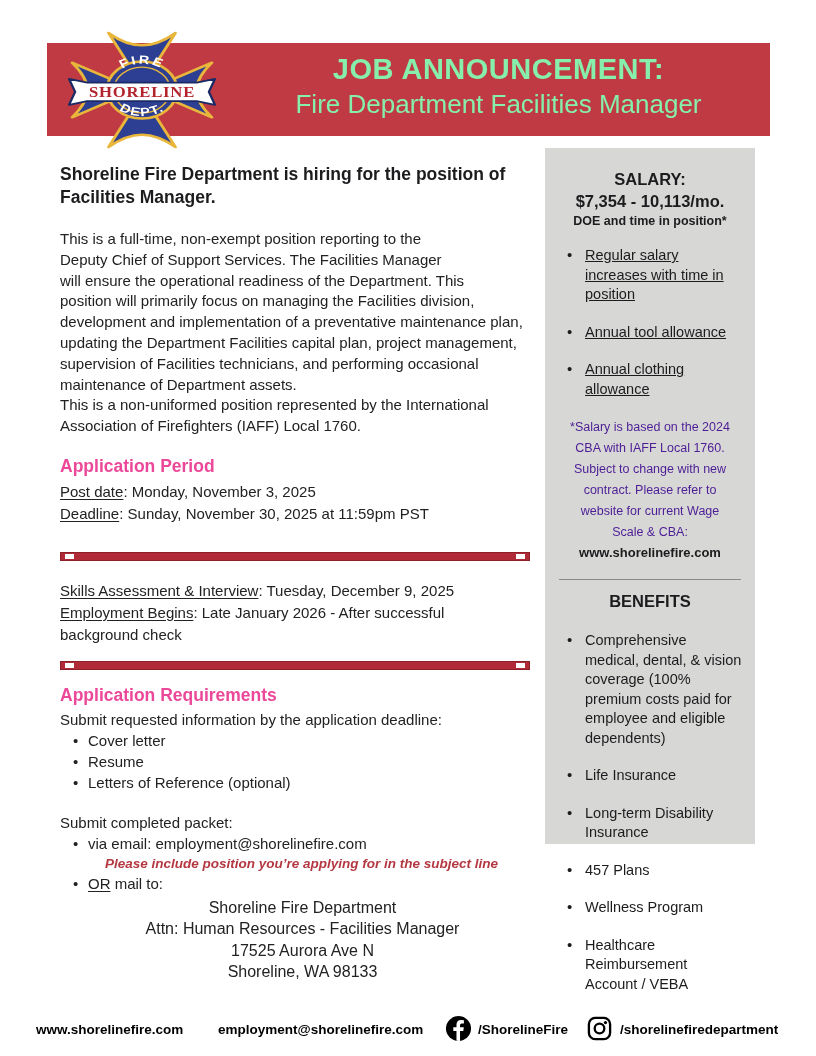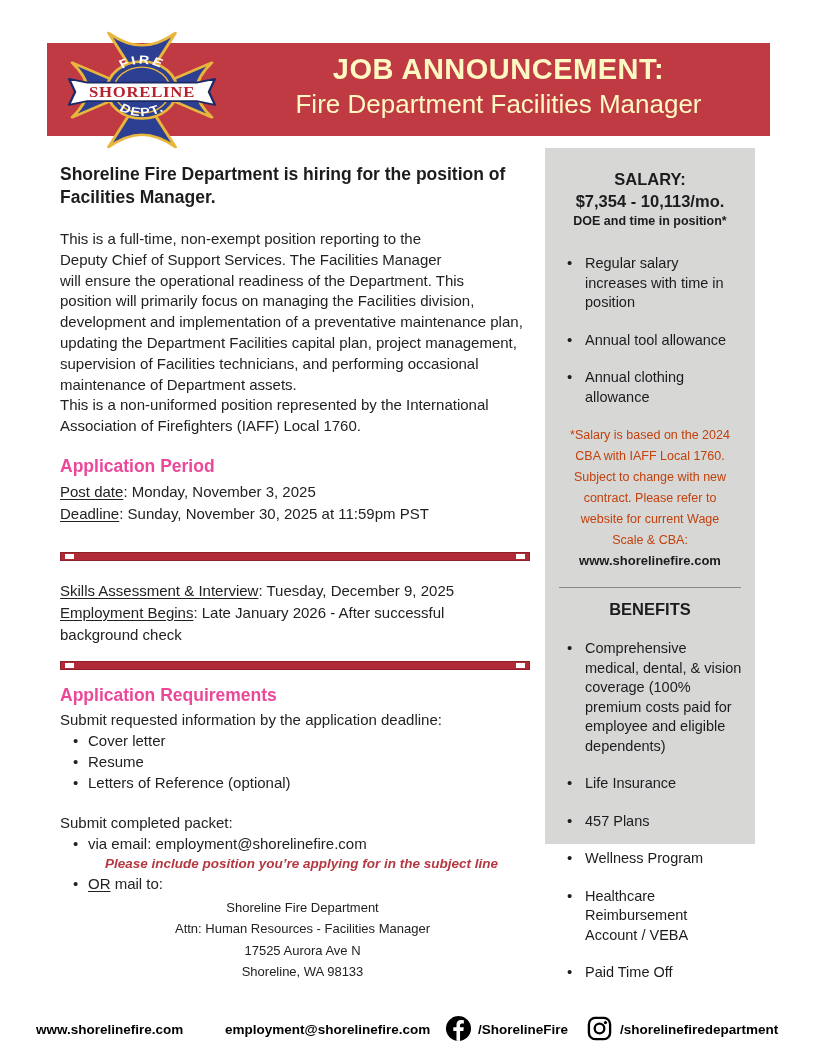--- a/index.html
+++ b/index.html
@@ -13,21 +13,21 @@
     overflow:hidden;
   }
 
   
   .banner {
     position:absolute; left:47px; top:43px; width:723px; height:93px;
     background:#BF3A43;
   }
   .banner-text {
     position:absolute; left:190px; right:10px; top:8px;
-    text-align:center; color:#fef9c3;
+    text-align:center; color:#86efac;
   }
   .banner-title { font-size:29px; font-weight:bold; letter-spacing:.5px; line-height:36px; }
   .banner-subtitle { font-size:26px; font-weight:400; line-height:34px; }
 
   .logo-wrap { position:absolute; left:66px; top:28px; width:152px; height:124px; }
 
   
   .left-col { position:absolute; left:60px; top:163px; width:520px; }
 
   h2.sec { font-size:17.5px; font-weight:bold; color:#ec4899; }
@@ -67,53 +67,53 @@
     font-size:15px; line-height:20px; color:#222; margin-top:1px;
   }
   ul.plain li::before {
     content:"•"; position:absolute; left:13px; top:0; font-size:15px;
   }
   .packet-heading { margin-top:19px; font-size:15px; line-height:21px; color:#222; }
   .email-note {
     padding-left:45px; font-size:13.5px; font-weight:bold; font-style:italic;
     color:#B43842; line-height:18px; margin-top:1px;
   }
-  .mail-address { margin-top:3px; width:485px; text-align:center; font-size:13px; line-height:21.5px; color:#222; white-space:pre-line; }
+  .mail-address { margin-top:3px; width:485px; text-align:center; font-size:16px; line-height:21.5px; color:#222; white-space:pre-line; }
 
   
   .sidebar {
     position:absolute; left:545px; top:148px; width:210px; height:696px;
     background:#D7D7D6; padding:20px 13px 0 13px;
   }
   .sb-center { text-align:center; }
   .sb-salary-h { font-size:16.5px; font-weight:bold; line-height:22px; }
   .sb-salary-range { font-size:16.5px; font-weight:bold; line-height:23px; }
   .sb-salary-sub { font-size:12.5px; font-weight:bold; line-height:17px; }
-  ul.sb-list { list-style:none; margin-top:24px; }
+  ul.sb-list { list-style:none; margin-top:16px;text-decoration:underline; }
   ul.sb-list li {
     position:relative; padding-left:27px; font-size:14.5px; line-height:19.5px;
     color:#1c1c1e; margin-bottom:18px;
   }
   ul.sb-list li::before { content:"•"; position:absolute; left:9px; top:-1px; font-size:15px; }
-  .sb-note { margin-top:0; font-size:12.5px; line-height:21px; text-align:center; white-space:pre-line; color:#c2410c; }
+  .sb-note { margin-top:0; font-size:12.5px; line-height:21px; text-align:center; white-space:pre-line; color:#4c1d95; }
   .sb-note-link { font-size:13px; font-weight:bold; text-align:center; line-height:20px; }
   .sb-line { width:182px; margin:16px auto 0 auto; border-top:1px solid #8a8a8a; }
   .sb-benefits-h { margin-top:12px; font-size:16.5px; font-weight:bold; text-align:center; }
   ul.sb-benefits { list-style:none; margin-top:20px; }
   ul.sb-benefits li {
     position:relative; padding-left:27px; font-size:14.5px; line-height:19.5px;
     color:#1c1c1e; margin-bottom:18px;
   }
   ul.sb-benefits li::before { content:"•"; position:absolute; left:9px; top:-1px; font-size:15px; }
 
   
   .footer { position:absolute; left:0; top:1006px; width:816px; height:50px; background:#fff; }
   .footer span.txt { position:absolute; font-size:13.5px; font-weight:bold; color:#000; top:16px; }
   .f-web { left:36px; }
-  .f-email { left:225px; }
+  .f-email { left:218px; }
   .f-fb-txt { left:478px; }
   .f-ig-txt { left:620px; }
   .icon { position:absolute; top:9px; width:27px; height:27px; }
   .fb-icon { left:445px; }
   .ig-icon { left:586px; }
 </style>
 </head>
 <body>
 
 <div class="banner">
@@ -226,20 +226,21 @@
 Subject to change with new
 contract. Please refer to
 website for current Wage
 Scale &amp; CBA:</div>
   <div class="sb-note-link">www.shorelinefire.com</div>
   <div class="sb-line"></div>
   <div class="sb-benefits-h">BENEFITS</div>
   <ul class="sb-benefits">
     <li>Comprehensive medical, dental, &amp; vision coverage (100% premium costs paid for employee and eligible dependents)</li>
     <li>Life Insurance</li>
+    <li>Long-term Disability Insurance</li>
     <li>457 Plans</li>
     <li>Wellness Program</li>
     <li>Healthcare Reimbursement Account / VEBA</li>
     <li>Paid Time Off</li>
 
   </ul>
 </div>
 
 <div class="footer">
   <span class="txt f-web">www.shorelinefire.com</span>

